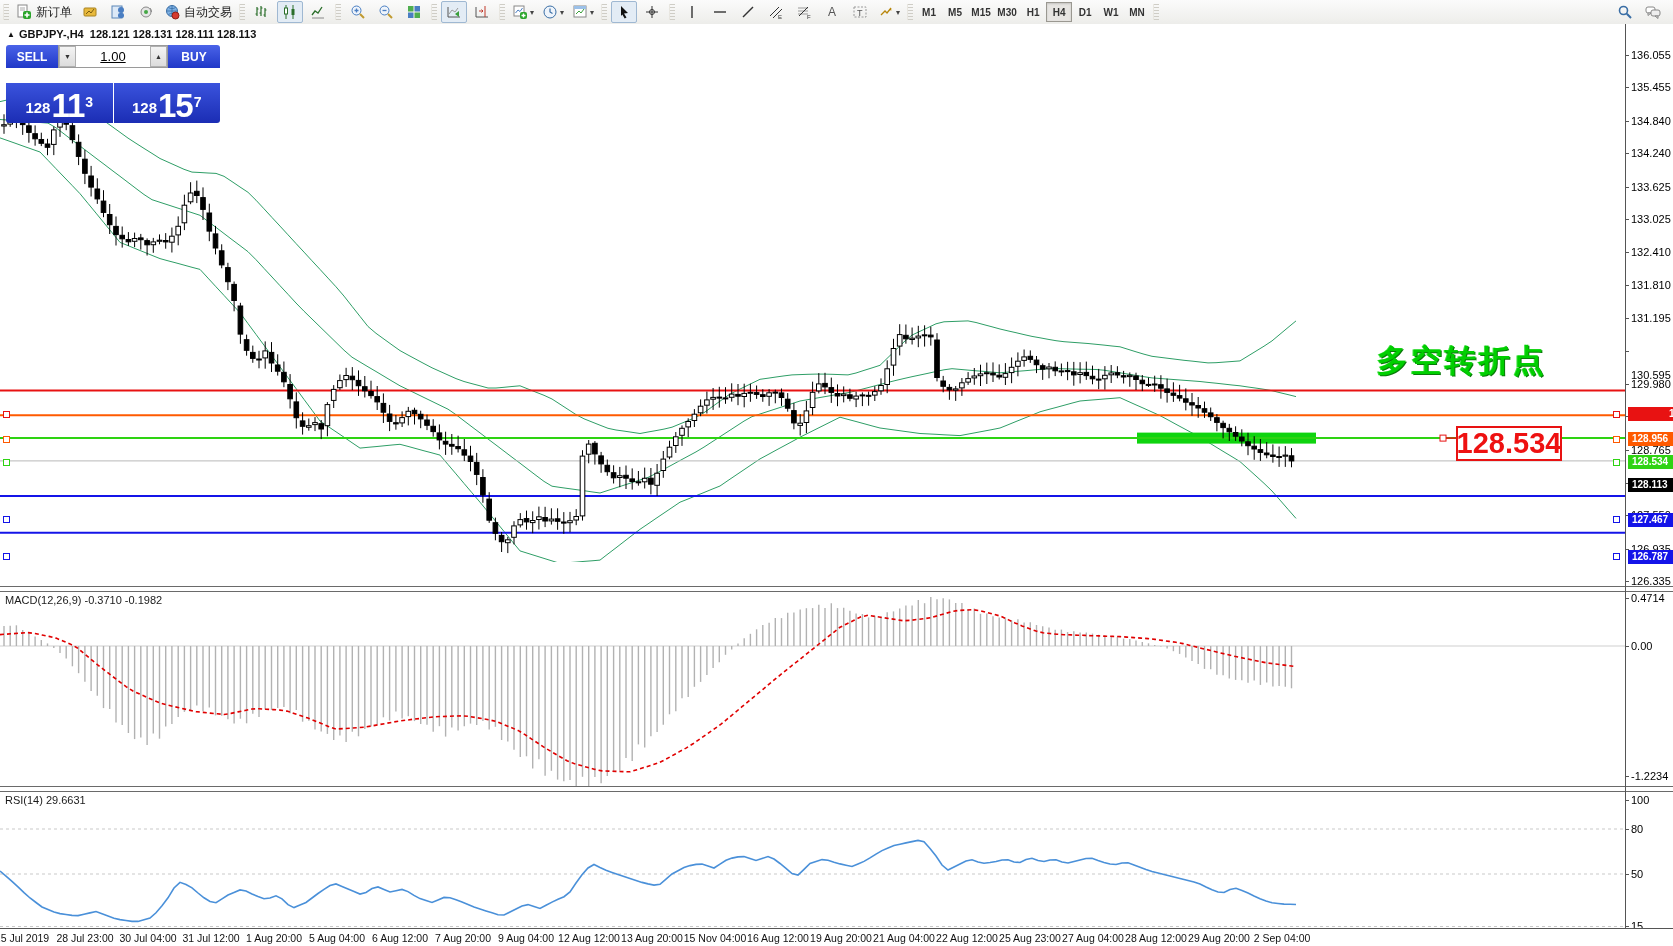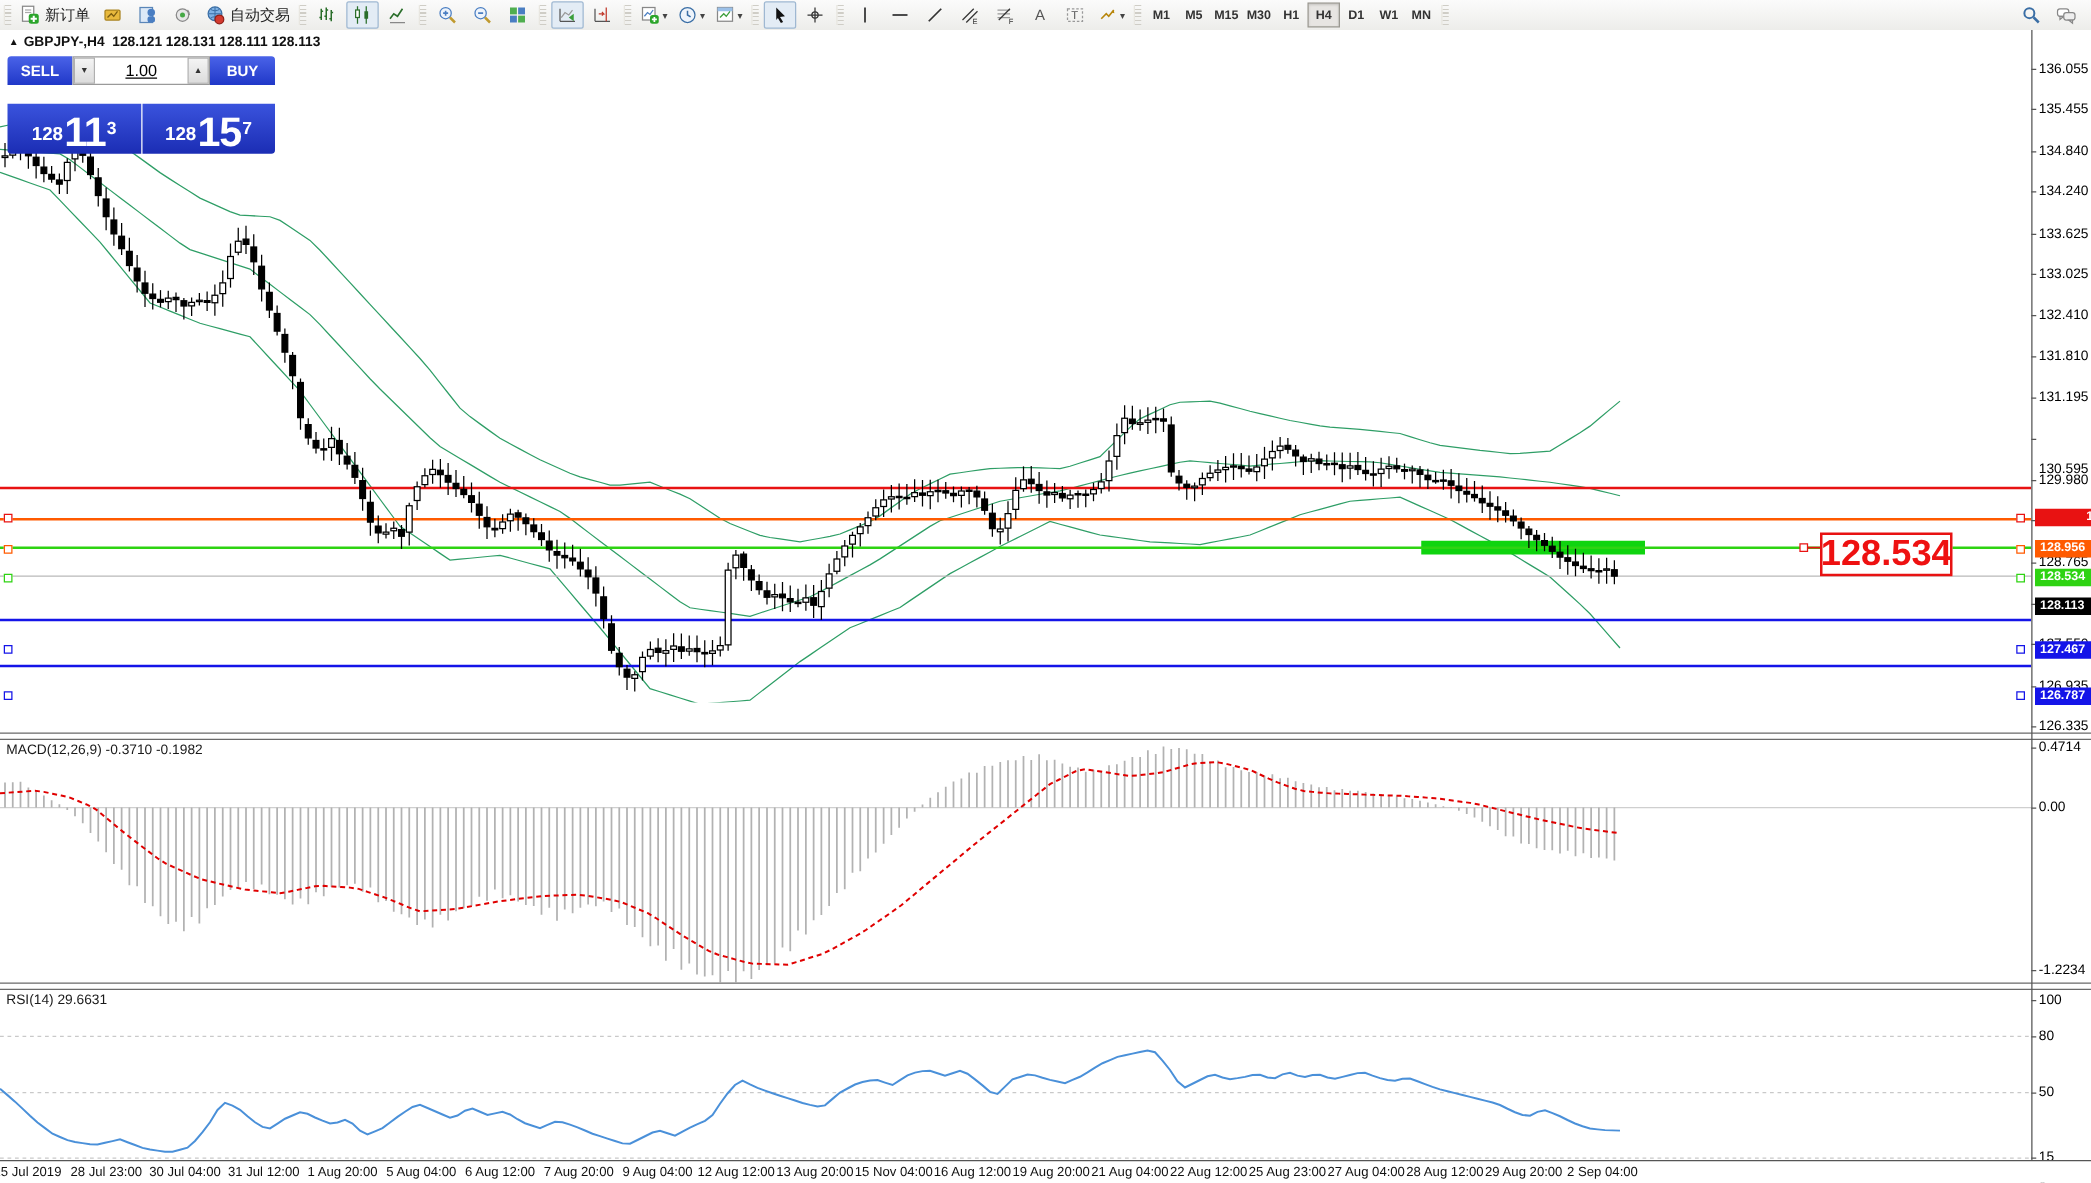--- a/index.html
+++ b/index.html
@@ -1075,20 +1075,21 @@
           <span class="oc-small">128</span>
           <span class="oc-big">15</span>
           <span class="oc-sup">7</span>
         </div>
       </div>
     </div>
 
     <div class="ind-lbl" id="macd-label" style="top: 570px;">MACD(12,26,9) -0.3710 -0.1982</div>
     <div class="ind-lbl" id="rsi-label" style="top: 770px;">RSI(14) 29.6631</div>
 
+    <div id="turnpoint" style="left: 1377px; top: 316px; color: rgb(0, 207, 0);">多空转折点</div>
     <div id="callout" style="left: 1456px; top: 402px; width: 102px; height: 31px; color: rgb(238, 17, 17);">128.534</div>
 
     <div id="timeaxis">
         <div class="t-lbl" style="left: 22px;">25 Jul 2019</div>
         <div class="t-lbl" style="left: 85px;">28 Jul 23:00</div>
         <div class="t-lbl" style="left: 148px;">30 Jul 04:00</div>
         <div class="t-lbl" style="left: 211px;">31 Jul 12:00</div>
         <div class="t-lbl" style="left: 274px;">1 Aug 20:00</div>
         <div class="t-lbl" style="left: 337px;">5 Aug 04:00</div>
         <div class="t-lbl" style="left: 400px;">6 Aug 12:00</div>

